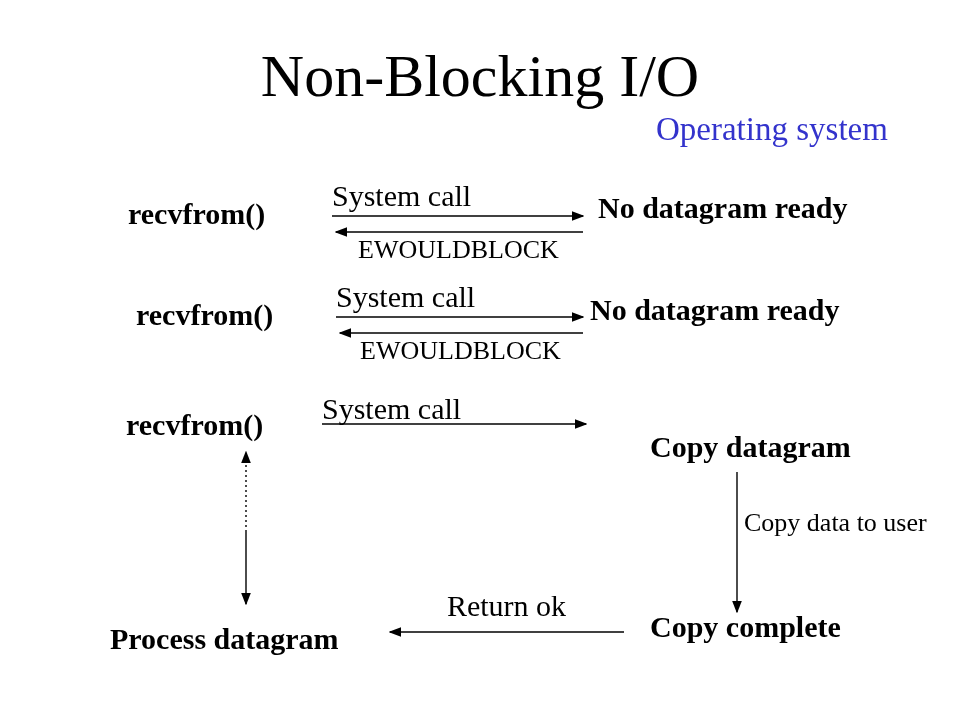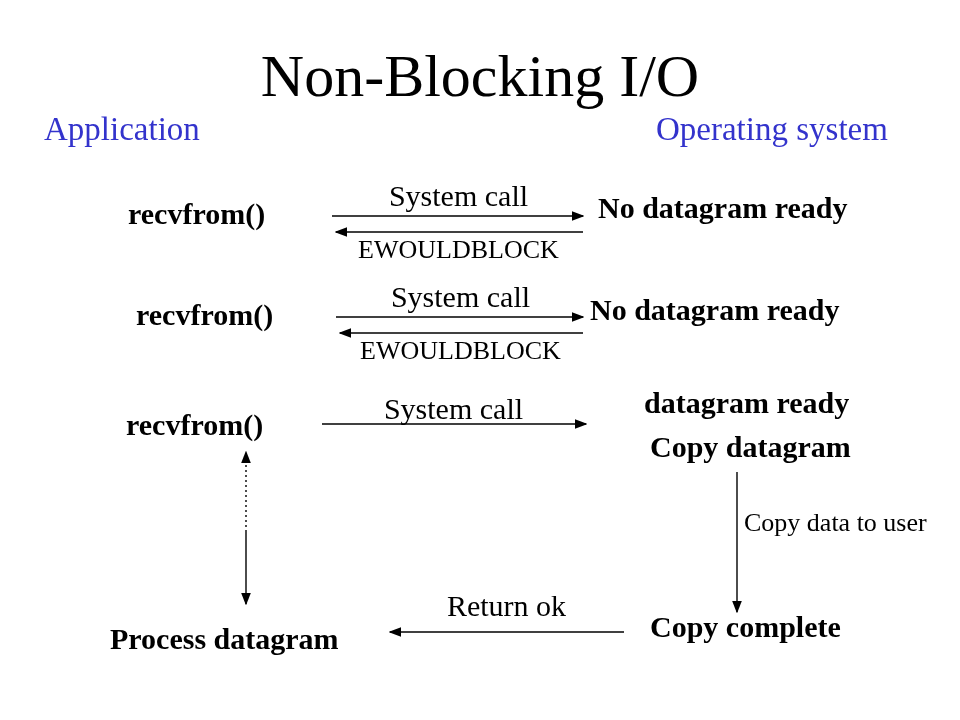--- a/index.html
+++ b/index.html
@@ -16,21 +16,21 @@
   [data-name="app-column-header"]{top:112px;left:44px;font-size:33px;color:var(--hdr);}
   [data-name="os-column-header"]{top:112px;left:656px;font-size:33px;color:var(--hdr);}
 
   
   .recvfrom{font-family:Liberation Serif, serif;font-weight:bold;font-size:30px;letter-spacing:0px;}
   [data-name="recvfrom-call-1"]{left:128px;top:198px;}
   [data-name="recvfrom-call-2"]{left:136px;top:299px;}
   [data-name="recvfrom-call-3"]{left:126px;top:409px;}
 
   
-  .syscall-label{font-size:30px;text-align:center;}
+  .syscall-label{font-size:30px;}
   [data-name="system-call-label-1"]{left:332px;width:253px;top:180px;}
   [data-name="system-call-label-2"]{left:336px;width:249px;top:281px;}
   [data-name="system-call-label-3"]{left:322px;width:263px;top:393px;}
 
   .ewouldblock-label{font-size:26px;text-align:center;}
   [data-name="ewouldblock-label-1"]{left:332px;width:253px;top:236px;}
   [data-name="ewouldblock-label-2"]{left:336px;width:249px;top:337px;}
 
   
   .bold-label{font-weight:bold;font-size:30px;}
@@ -82,36 +82,34 @@
     </g>
     <g data-name="copy-data-arrow">
       <line x1="737" y1="472" x2="737" y2="612" marker-end="url(#ah)"></line>
     </g>
     <g data-name="return-ok-arrow">
       <line x1="624" y1="632" x2="390" y2="632" marker-end="url(#ah)"></line>
     </g>
   </svg>
 
   <div class="abs" data-name="slide-title">Non-Blocking I/O</div>
-  <div class="abs" data-name="app-column-header">Application</div>
   <div class="abs" data-name="os-column-header">Operating system</div>
 
   <div class="abs recvfrom" data-name="recvfrom-call-1">recvfrom()</div>
   <div class="abs syscall-label" data-name="system-call-label-1">System call</div>
   <div class="abs ewouldblock-label" data-name="ewouldblock-label-1">EWOULDBLOCK</div>
   <div class="abs bold-label" data-name="os-state-label-1">No datagram ready</div>
 
   <div class="abs recvfrom" data-name="recvfrom-call-2">recvfrom()</div>
   <div class="abs syscall-label" data-name="system-call-label-2">System call</div>
   <div class="abs ewouldblock-label" data-name="ewouldblock-label-2">EWOULDBLOCK</div>
   <div class="abs bold-label" data-name="os-state-label-2">No datagram ready</div>
 
   <div class="abs recvfrom" data-name="recvfrom-call-3">recvfrom()</div>
   <div class="abs syscall-label" data-name="system-call-label-3">System call</div>
-  <div class="abs bold-label" data-name="os-state-label-3">datagram ready</div>
   <div class="abs bold-label" data-name="copy-datagram-label">Copy datagram</div>
 
   <div class="abs" data-name="copy-data-to-user-label">Copy data to user</div>
 
   <div class="abs" data-name="return-ok-label">Return ok</div>
   <div class="abs bold-label" data-name="process-datagram-label">Process datagram</div>
   <div class="abs bold-label" data-name="copy-complete-label">Copy complete</div>
 
 </div>
 

